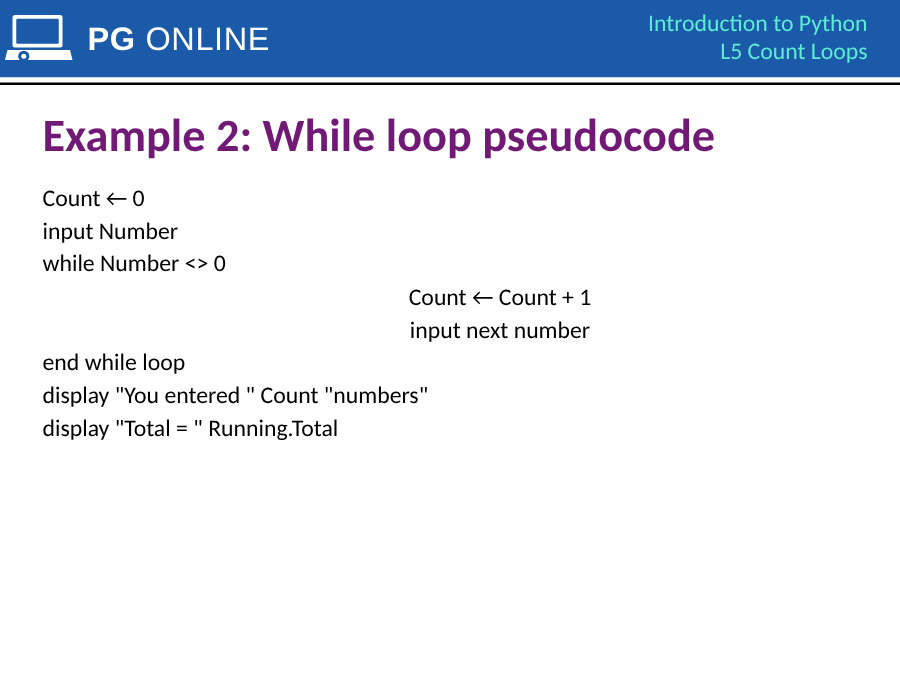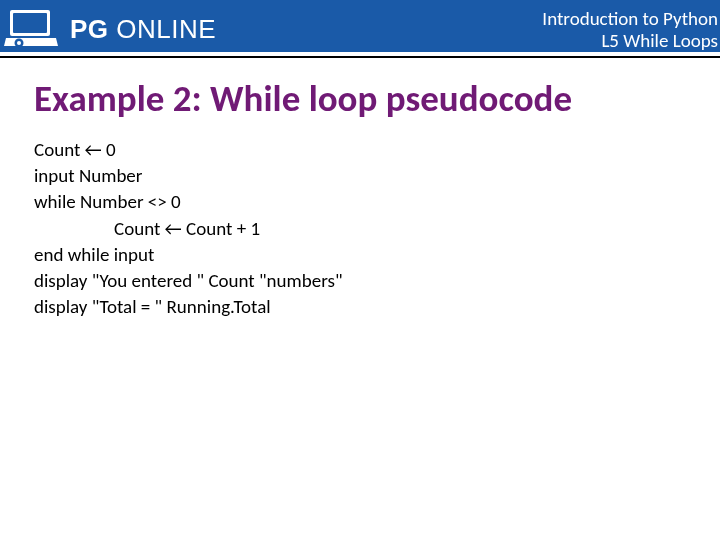--- a/index.html
+++ b/index.html
@@ -5,26 +5,26 @@
   * { margin: 0; padding: 0; box-sizing: border-box; }
   body {
     width: 720px;
     height: 540px;
     background: #ffffff;
     font-family: Calibri, "Segoe UI", Arial, sans-serif;
     overflow: hidden;
   }
   .header {
     width: 100%;
-    height: 52px;
+    height: 62px;
     background: #1a5aa8;
     display: flex;
-    align-items: flex-end;
+    align-items: center;
     justify-content: space-between;
-    padding-right: 2px;
+    padding-right: 26px;
   }
   .logo-block {
     display: flex;
     align-items: center;
     gap: 10px;
     padding-left: 0;
   }
   .laptop-icon {
     width: 58px;
     height: 46px;
@@ -33,21 +33,21 @@
   .logo-text {
     color: #ffffff;
     font-size: 26px;
     font-weight: 600;
     letter-spacing: 0.5px;
     font-family: Arial, sans-serif;
   }
   .logo-text .thin { font-weight: 300; }
   .header-titles {
     text-align: right;
-    color: #ffffff;
+    color: #5eead4;
     line-height: 1.15;
   }
   .header-line1 { font-size: 19px; font-weight: 300; }
   .header-line2 { font-size: 19px; font-weight: 300; }
   .divider {
     width: 100%;
     height: 6px;
     background: #ffffff;
     border-bottom: 2px solid #000000;
   }
@@ -60,50 +60,51 @@
     color: #701a75;
     margin-bottom: 16px;
   }
   .code-block {
     font-size: 19px;
     color: #000000;
     line-height: 1.38;
     font-weight: 400;
   }
   .code-line { white-space: pre; }
-  .indent { padding-left: 80px; }
+  .indent { padding-left: 80px; text-align: center; }
 </style>
 </head>
 <body>
 
 <div class="header">
   <div class="logo-block">
     <svg class="laptop-icon" viewBox="0 0 58 46">
       <rect x="8" y="4" width="40" height="26" rx="2" fill="#ffffff"></rect>
       <rect x="11" y="7" width="34" height="20" rx="1" fill="#1a5aa8"></rect>
       <path d="M4 32 L54 32 L56 40 L2 40 Z" fill="#ffffff"></path>
       <circle cx="17" cy="37" r="4.5" fill="#1a5aa8"></circle>
       <circle cx="17" cy="37" r="2" fill="#ffffff"></circle>
     </svg>
     <div class="logo-text">
       <span>PG</span><span class="thin"> ONLINE</span>
     </div>
   </div>
   <div class="header-titles">
     <div class="header-line1">Introduction to Python</div>
-    <div class="header-line2">L5 While Loops</div>
+    <div class="header-line2">L5 Count Loops</div>
   </div>
 </div>
 
 <div class="divider"></div>
 
 <div class="content">
   <h1 class="slide-title">Example 2: While loop pseudocode</h1>
   <div class="code-block">
     <div class="code-line">Count ← 0</div>
     <div class="code-line">input Number</div>
     <div class="code-line">while Number &lt;&gt; 0</div>
     <div class="code-line indent">Count ← Count + 1</div>
-    <div class="code-line">end while input</div>
+    <div class="code-line indent">input next number</div>
+    <div class="code-line">end while loop</div>
     <div class="code-line">display "You entered " Count "numbers"</div>
     <div class="code-line">display "Total = " Running.Total</div>
   </div>
 </div>
 
 </body></html>

